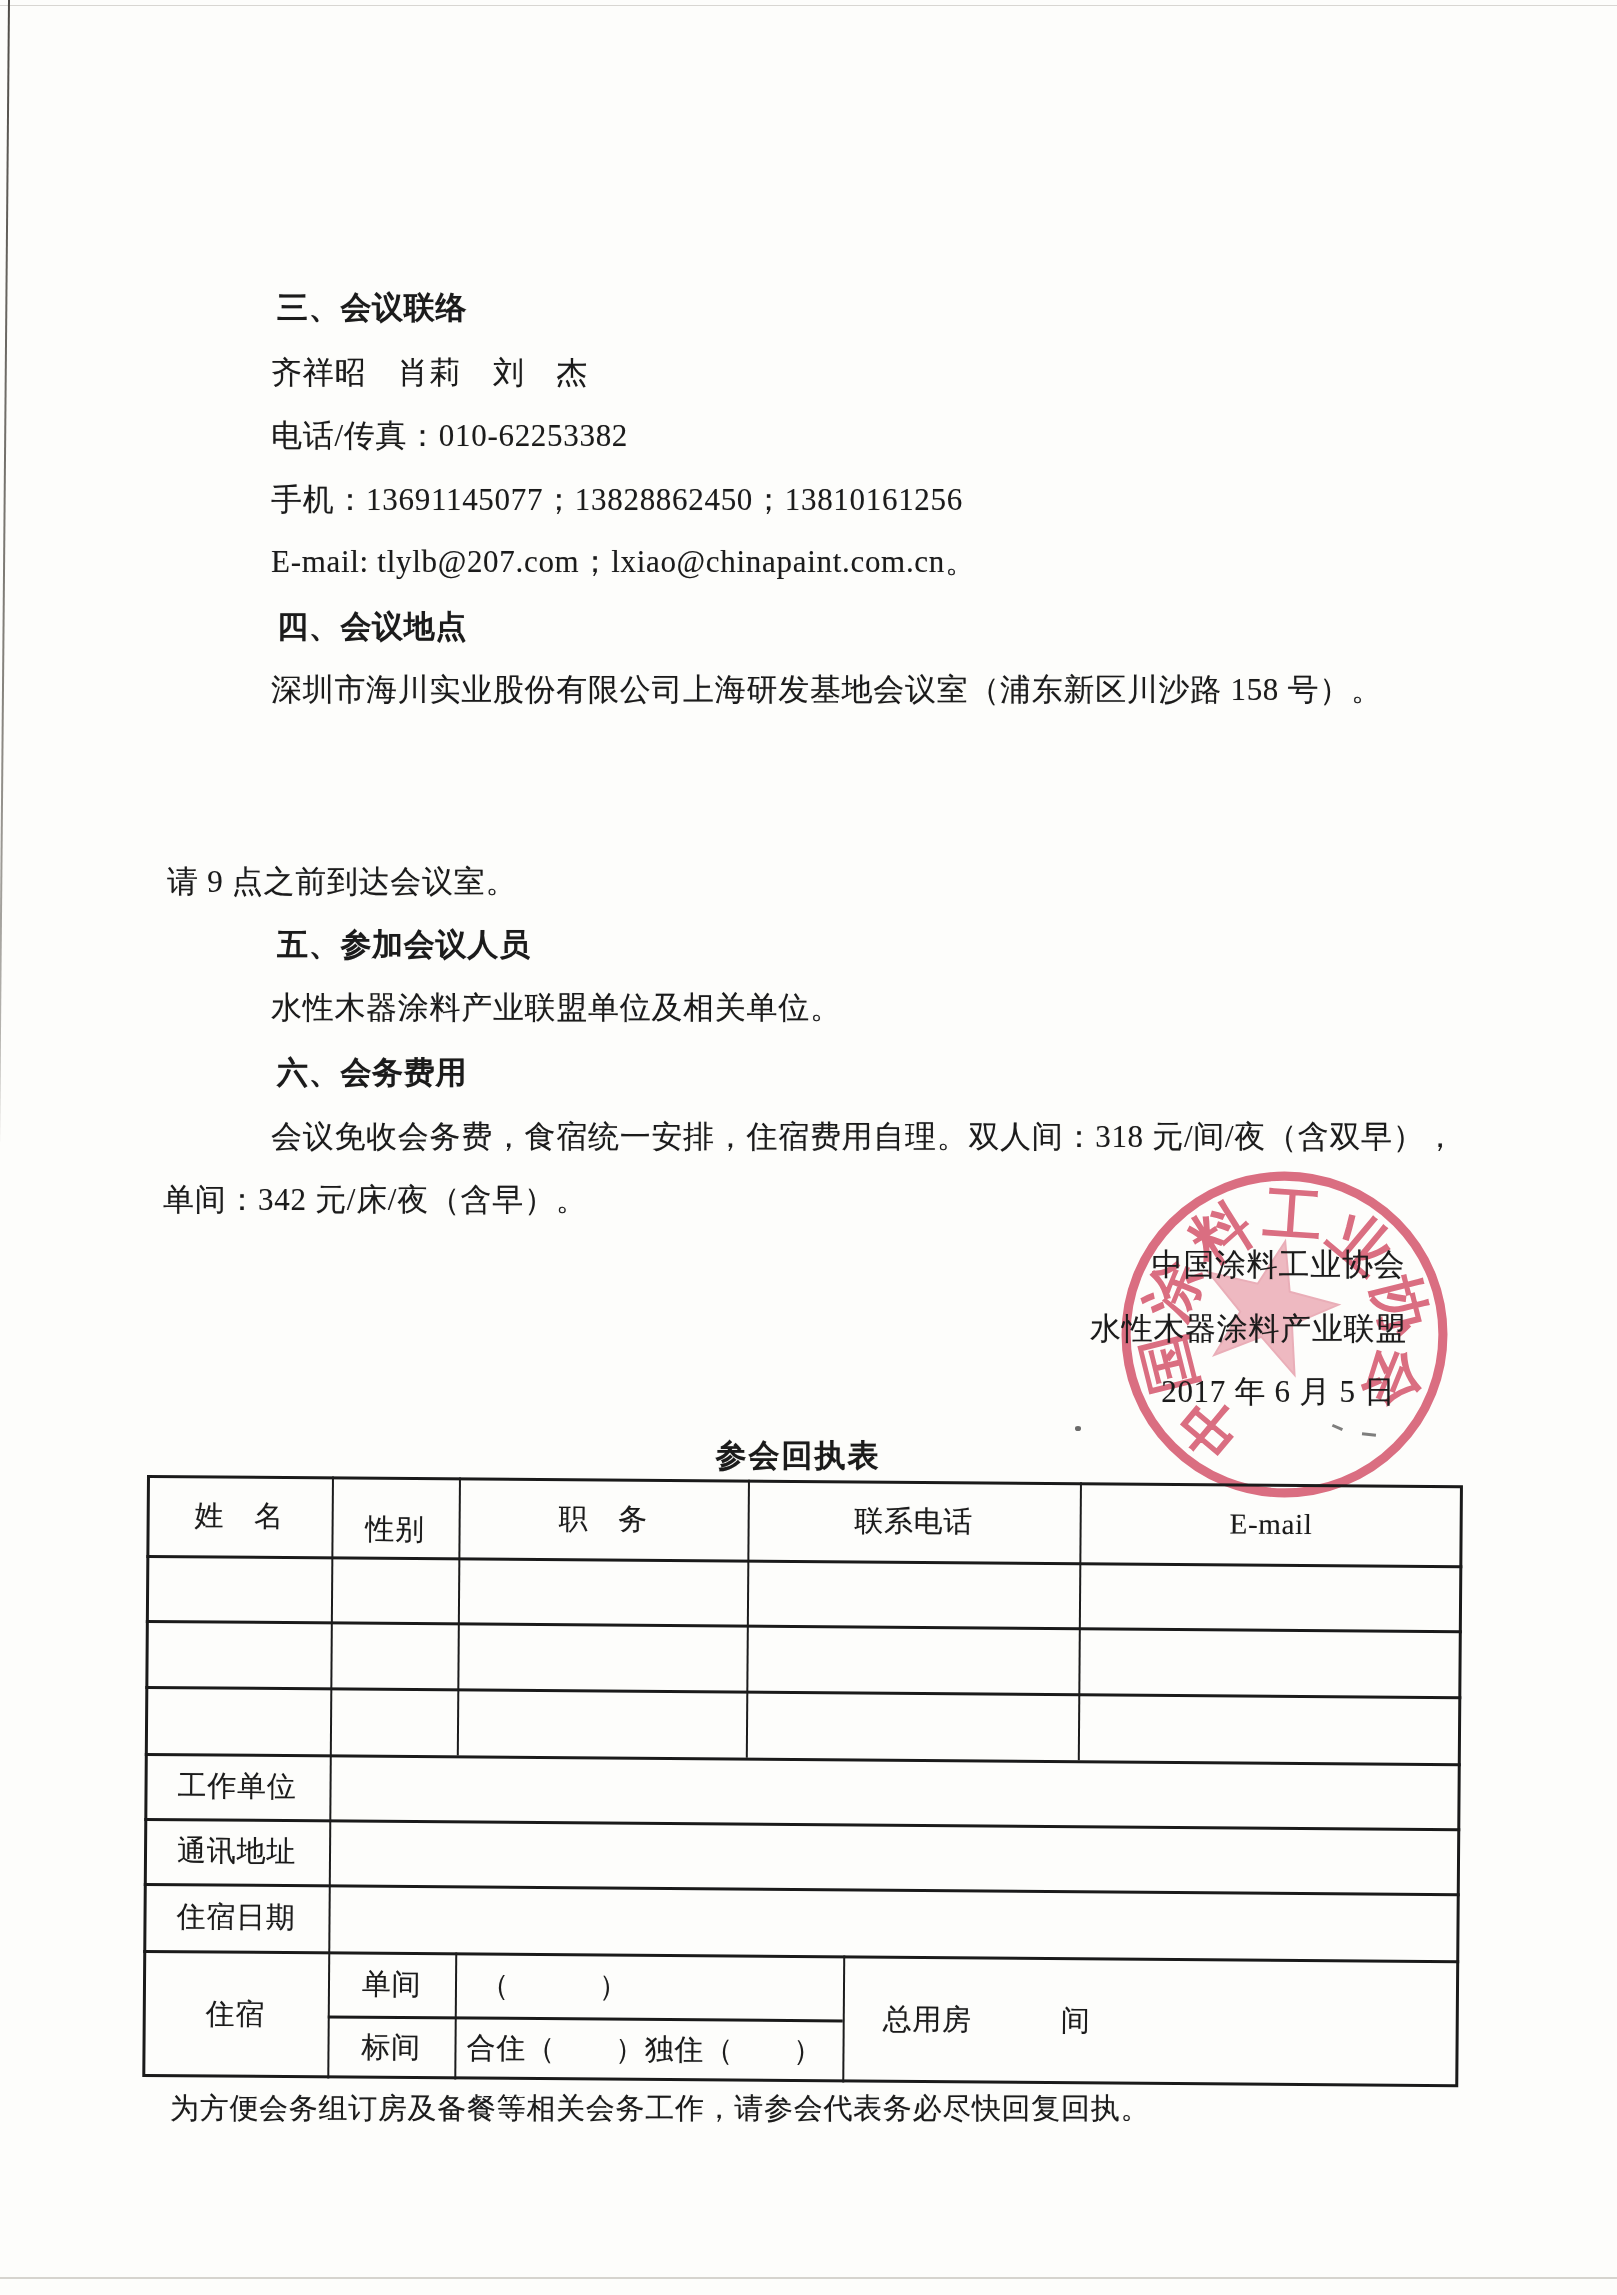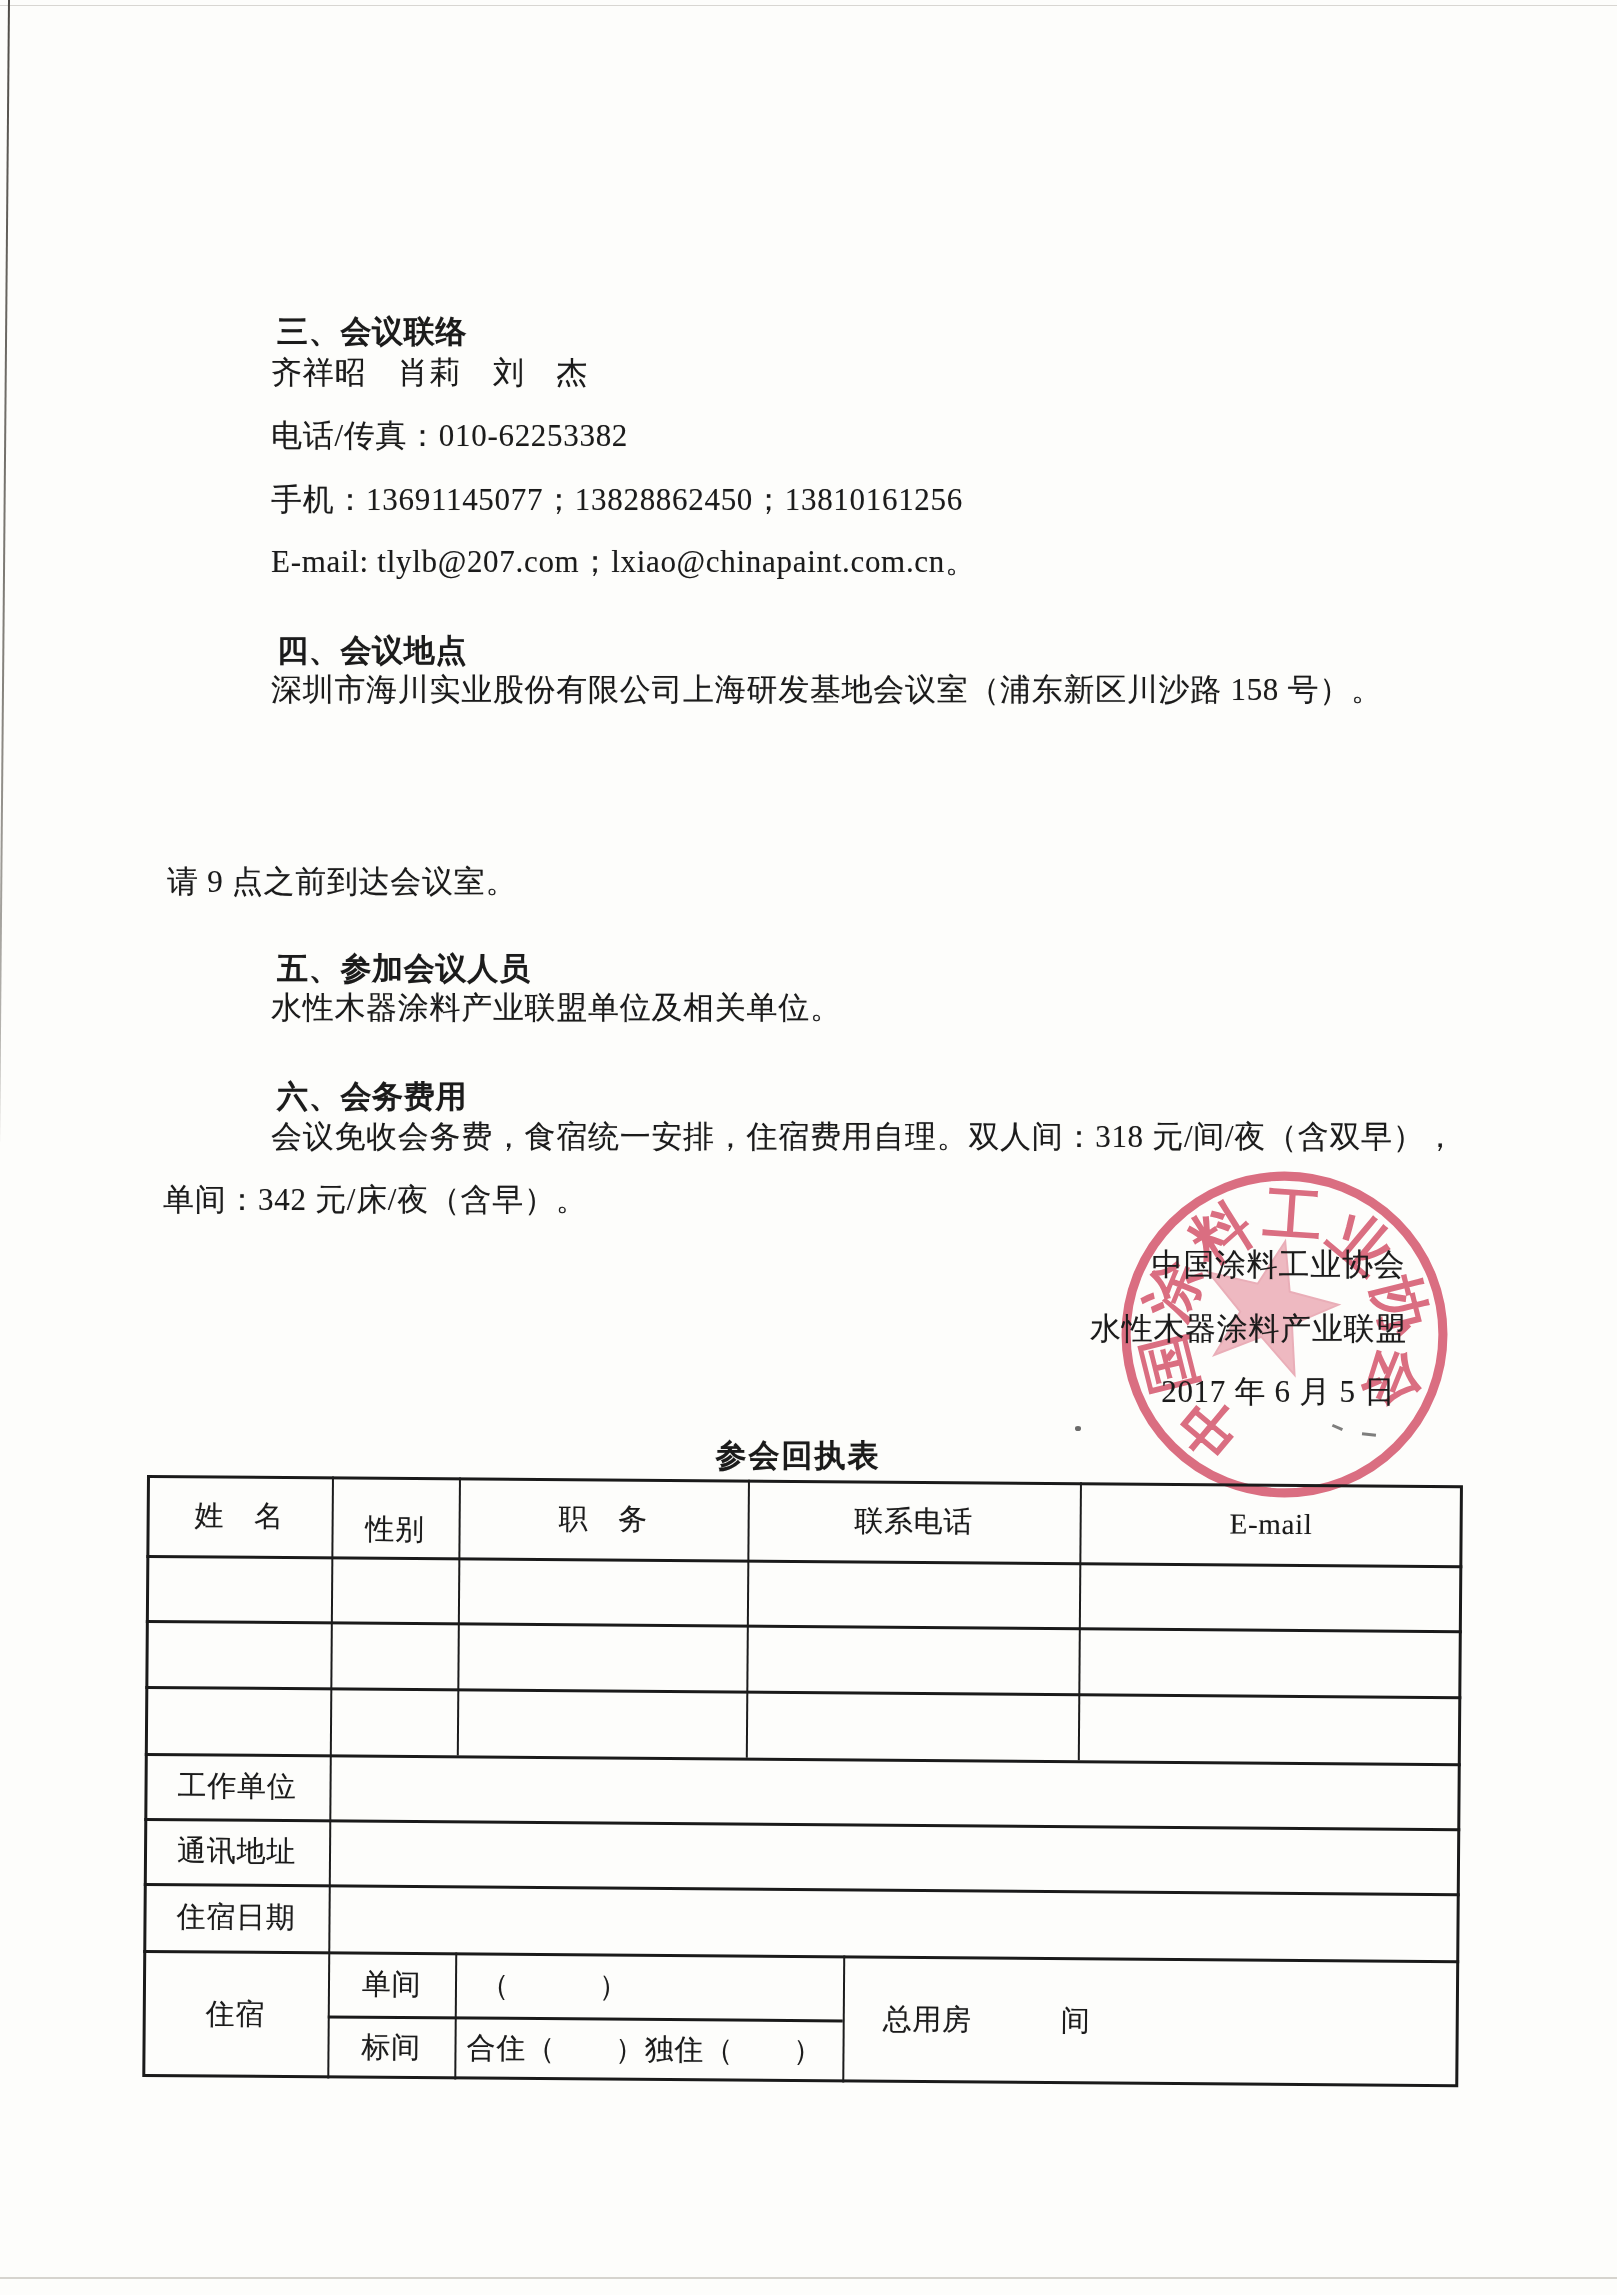--- a/index.html
+++ b/index.html
@@ -18,21 +18,21 @@
     background:linear-gradient(#4f4c47 0%,#8a8781 45%,rgba(170,167,160,0) 96%);
     transform:rotate(0.5deg);transform-origin:top left;}
   .speck-dot{position:absolute;left:1075px;top:1426px;width:5.9px;height:4.6px;background:#3a3a3a;border-radius:50%;opacity:.75;}
   .speck-tick1{position:absolute;left:1332px;top:1426px;width:11px;height:2.6px;background:#474747;transform:rotate(24deg);opacity:.7;}
   .speck-tick2{position:absolute;left:1362px;top:1433px;width:14.3px;height:2.6px;background:#474747;transform:rotate(6deg);opacity:.7;}
 
   
   .ln{position:absolute;font-size:31px;line-height:34px;letter-spacing:0.7px;white-space:nowrap;
       text-shadow:0 0 0.7px rgba(20,20,20,.35);}
   .indent{left:271px;}
-  .hd{left:277px;font-weight:bold;margin-top:24px;}
+  .hd{left:277px;font-weight:bold;}
   .cont{left:163px;}
   .dline{left:261px;}
   .dmark{display:inline-block;width:55px;}
 
   
   .sig{position:absolute;width:339px;text-align:center;font-size:31px;letter-spacing:0.7px;white-space:nowrap;
        text-shadow:0 0 0.7px rgba(20,20,20,.35);}
 
   
   .stamp{position:absolute;left:1115px;top:1165px;width:339px;height:339px;z-index:1;}
@@ -158,15 +158,16 @@
     <div class="f-lbl" style="left:185px;top:475px;width:127px;line-height:64px">单间</div>
     <div class="f-lbl" style="left:185px;top:539px;width:127px;line-height:63px">标间</div>
     <div class="f-lbl f-left" style="left:337px;top:475px;line-height:64px">（　　　）</div>
     <div class="f-lbl f-left" style="left:324px;top:539px;line-height:63px">合住（　　）独住（　　）</div>
     <div class="f-lbl f-left" style="left:740px;top:475px;line-height:127px">总用房　　　间</div>
     <div class="cell" style="left:314px;top:477px;width:383px;height:59px"></div>
     <div class="cell" style="left:314px;top:541px;width:383px;height:58px"></div>
     <div class="cell" style="left:703px;top:477px;width:610px;height:122px"></div>
   </div>
 
+  <div class="note">为方便会务组订房及备餐等相关会务工作，请参会代表务必尽快回复回执。</div>
 
 </div>
 
 
 </body></html>

